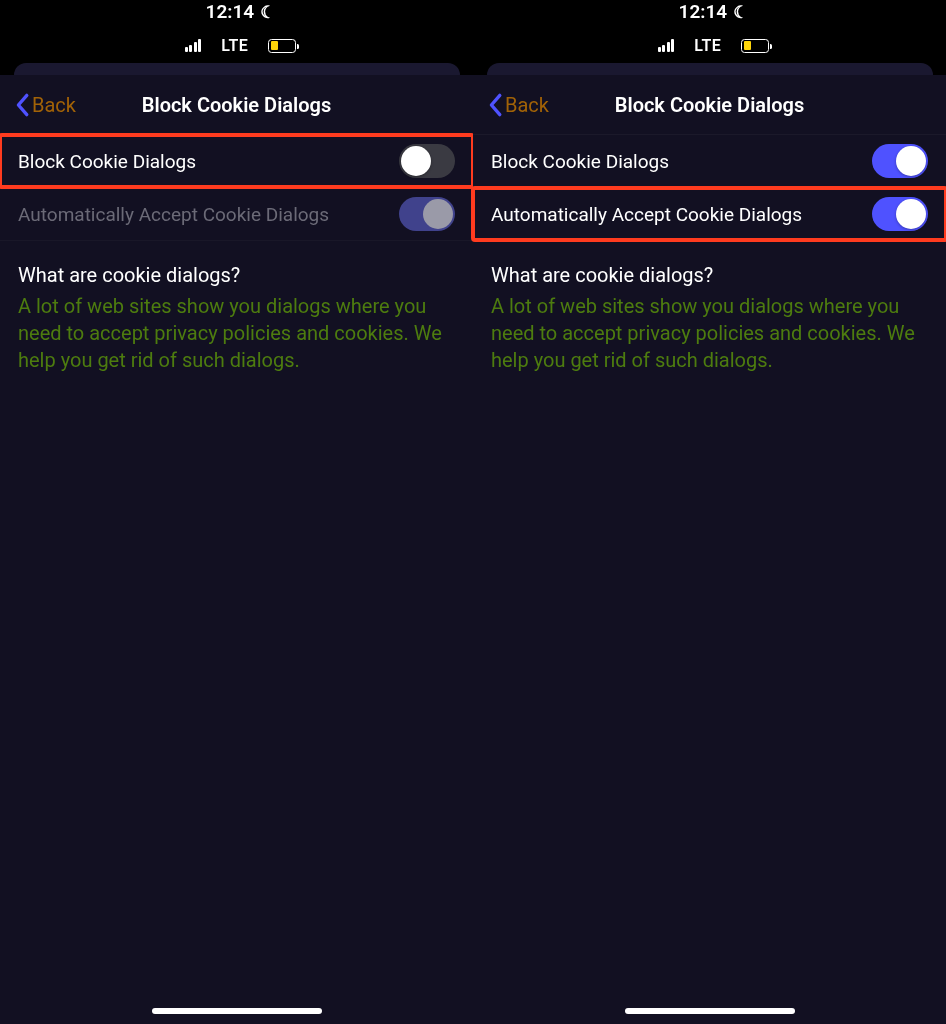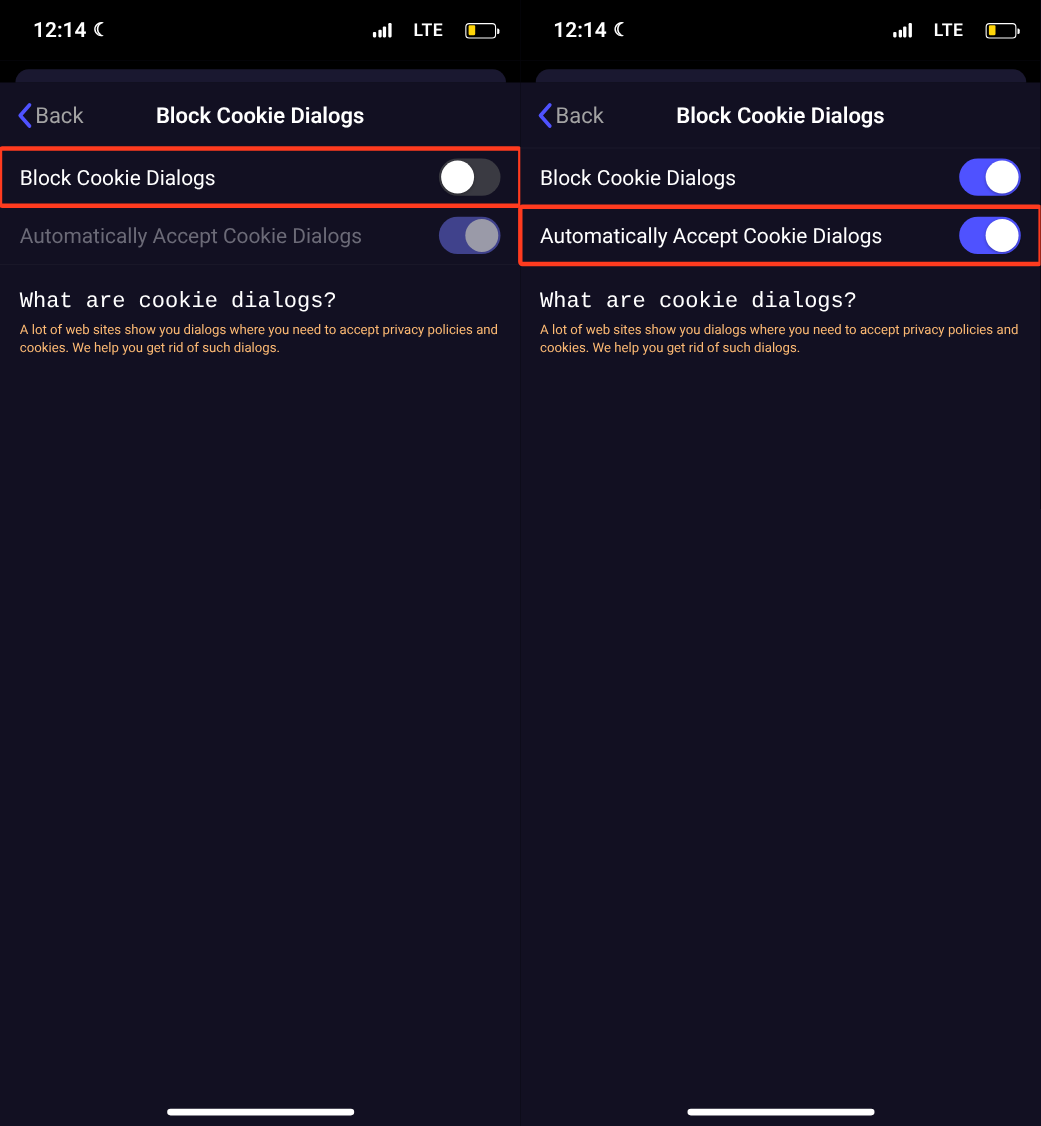--- a/index.html
+++ b/index.html
@@ -1,51 +1,51 @@
 <!DOCTYPE html>
 <html><head>
   <meta charset="utf-8">
   <style>
     * { margin:0; padding:0; box-sizing:border-box; font-family:-apple-system,BlinkMacSystemFont,"Segoe UI",Roboto,sans-serif; }
     body { background:#000; display:flex; width:946px; height:1024px; }
     .phone { width:473px; height:1024px; background:#121022; position:relative; display:flex; flex-direction:column; }
-    .status-bar { height:55px; background:#000; color:#fff; display:flex; align-items:center; justify-content:space-between; padding:0 22px 0 30px; font-size:19px; font-weight:600; }
+    .status-bar { height:55px; background:#000; color:#fff; display:flex; align-items:center; justify-content:space-between; padding:0 22px 0 30px; font-size:19px; font-weight:600;flex-direction:column; }
     .status-left { display:flex; align-items:center; gap:6px; }
     .status-right { display:flex; align-items:center; gap:20px; }
     .moon { font-size:17px; }
     .signal-bars { display:flex; align-items:flex-end; gap:1.5px; height:13px; }
     .signal-bars span { width:3px; background:#fff; border-radius:1px; }
     .signal-bars span:nth-child(1){height:5px}
     .signal-bars span:nth-child(2){height:7.5px}
     .signal-bars span:nth-child(3){height:10px}
     .signal-bars span:nth-child(4){height:13px}
     .lte { font-size:16px; font-weight:600; letter-spacing:0.5px; }
     .battery { width:28px; height:14px; border:1.5px solid #fff; border-radius:3.5px; position:relative; display:flex; align-items:center; padding:1.5px; }
     .battery::after { content:""; position:absolute; right:-4px; top:4px; height:5px; width:2px; background:#fff; border-radius:0 1.5px 1.5px 0; }
     .battery-fill { width:30%; height:100%; background:#FFD60A; border-radius:1px; }
     .sheet-tab { height:20px; background:#000; display:flex; justify-content:center; align-items:flex-end; }
     .sheet-tab .nub { width:446px; height:12px; background:#1a1830; border-radius:12px 12px 0 0; }
     .nav-bar { height:60px; display:flex; align-items:center; position:relative; border-bottom:1px solid rgba(255,255,255,0.04); padding:0 14px; }
-    .back-btn { display:flex; align-items:center; gap:2px; color:#a3a3a3; font-size:20px; }
+    .back-btn { display:flex; align-items:center; gap:2px; color:#a16207; font-size:20px; }
     .back-btn svg { width:16px; height:24px; }
     .nav-title { position:absolute; left:0; right:0; text-align:center; color:#fff; font-size:20px; font-weight:600; pointer-events:none; }
     .row { height:53px; display:flex; align-items:center; justify-content:space-between; padding:0 18px; color:#fff; font-size:19px; border-bottom:1px solid rgba(255,255,255,0.03); position:relative; }
     .row.disabled { color:#6b6a77; }
     .toggle { width:56px; height:34px; border-radius:17px; position:relative; }
     .toggle .knob { position:absolute; width:30px; height:30px; border-radius:50%; top:2px; }
     .toggle.off { background:#3a3a42; }
     .toggle.off .knob { left:2px; background:#fff; box-shadow:0 1px 3px rgba(0,0,0,0.3); }
     .toggle.on { background:#4F52FF; }
     .toggle.on .knob { right:2px; background:#fff; box-shadow:0 1px 3px rgba(0,0,0,0.3); }
     .toggle.on-disabled { background:#40428c; }
     .toggle.on-disabled .knob { right:2px; background:#9a9aa8; }
     .highlight { position:absolute; inset:-2px; border:4px solid #ff3b1f; border-radius:4px; pointer-events:none; }
     .info-section { padding:22px 18px 0 18px; }
-    .info-title { color:#fff; font-size:20px; font-weight:400; margin-bottom:6px;font-family:Liberation Mono, monospace; }
-    .info-body { color:#fdba74; font-size:12px; line-height:1.35; }
+    .info-title { color:#fff; font-size:20px; font-weight:400; margin-bottom:6px; }
+    .info-body { color:#4d7c0f; font-size:20px; line-height:1.35; }
     .home-indicator { position:absolute; bottom:10px; left:50%; transform:translateX(-50%); width:170px; height:6px; background:#fff; border-radius:4px; }
   </style>
 </head>
 <body>
 
 <div class="phone">
   <div class="status-bar">
     <div class="status-left">
       <span>12:14</span>
       <span class="moon">☾</span>

